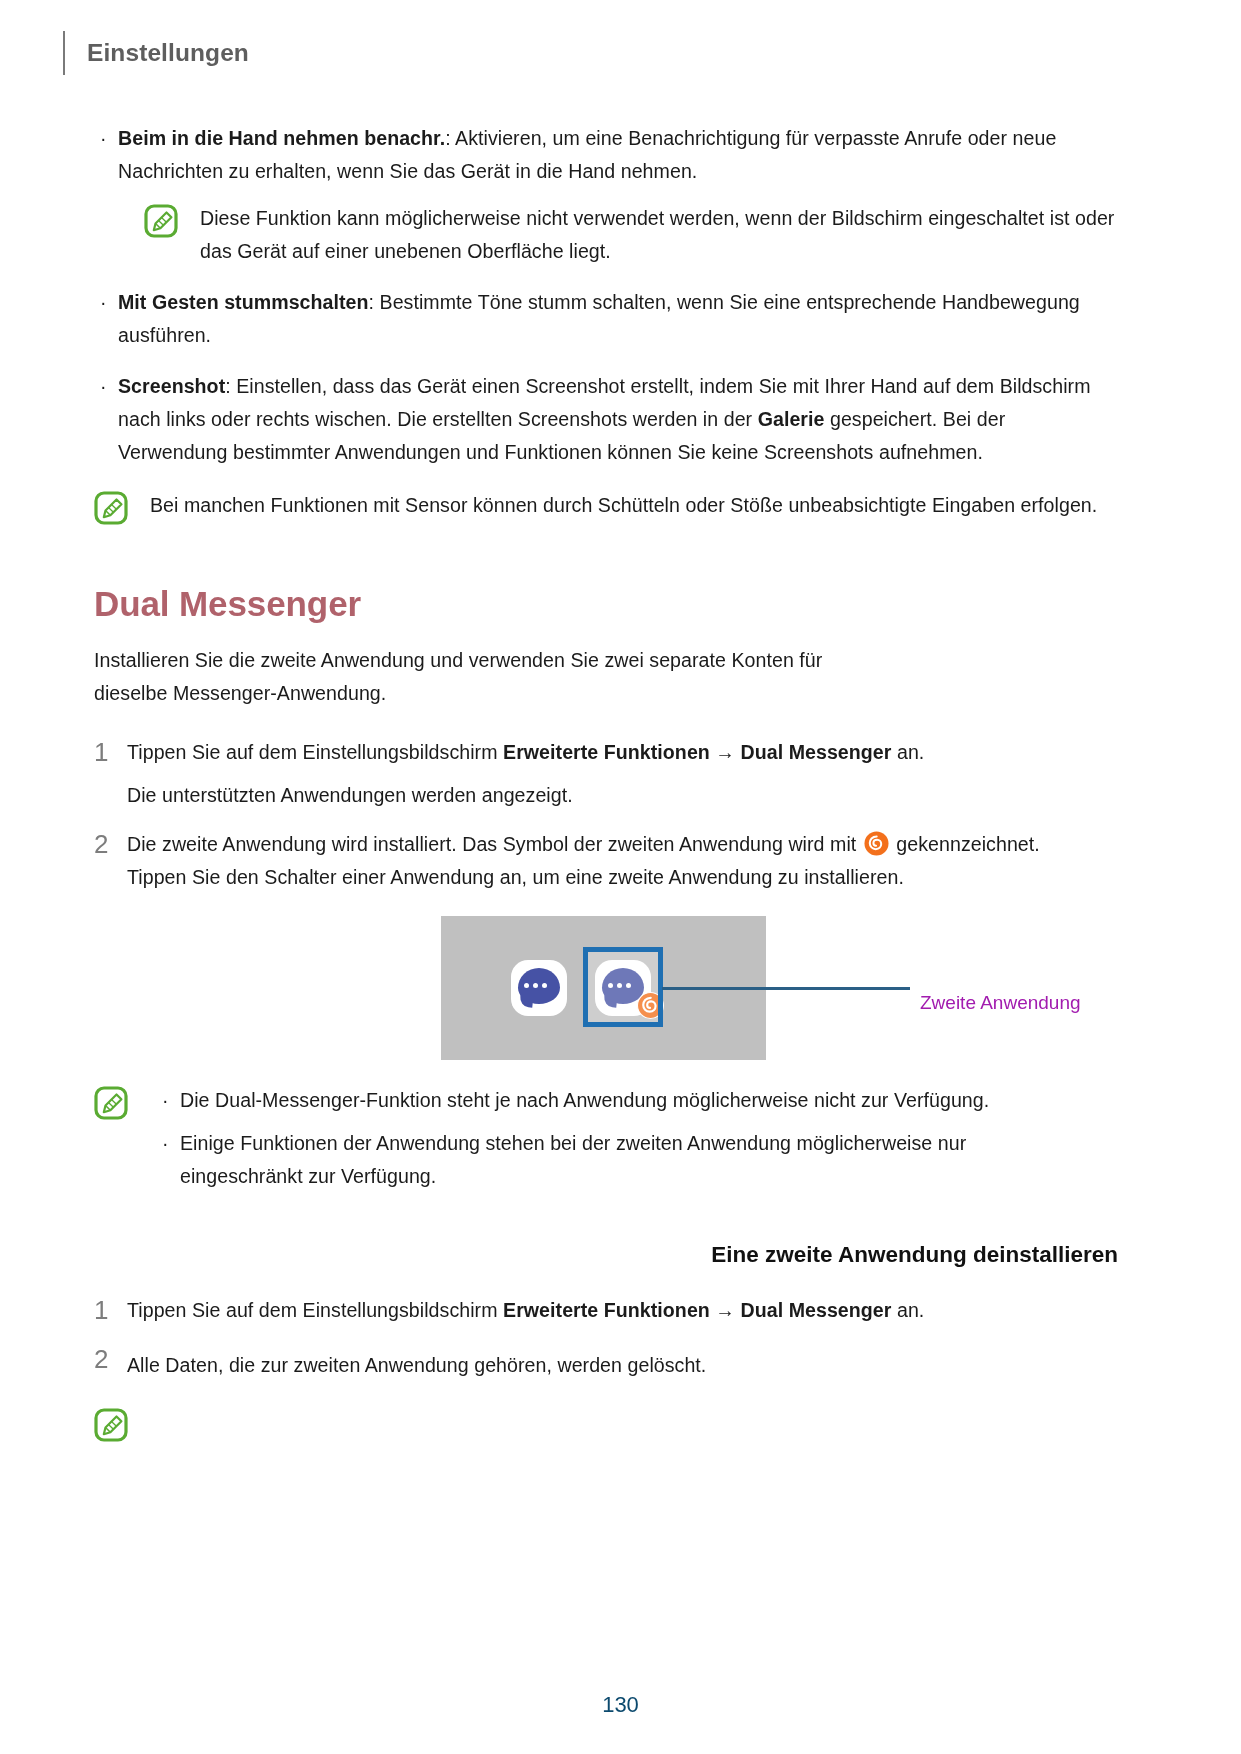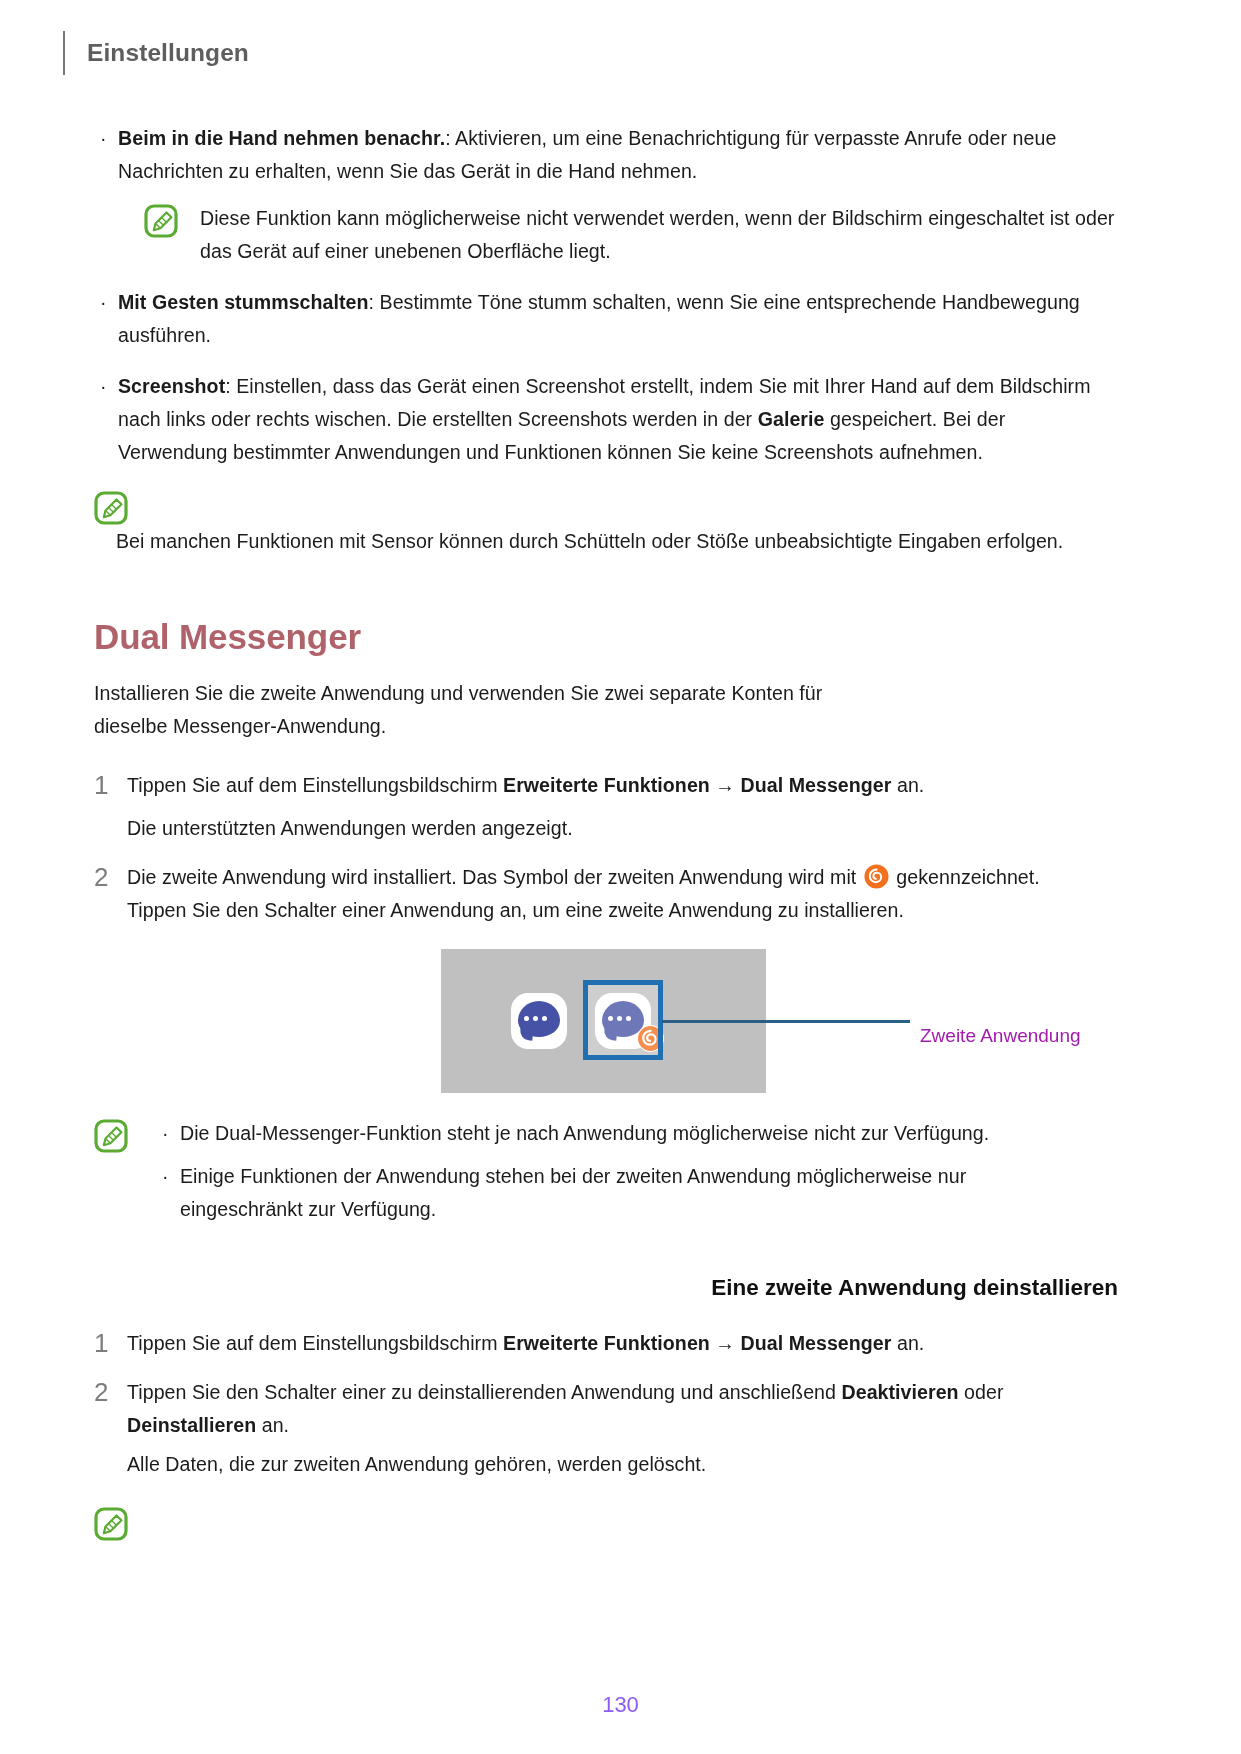--- a/index.html
+++ b/index.html
@@ -215,21 +215,21 @@
     white-space: nowrap;
   }
 
   
   .page-number {
     position: absolute;
     left: 0; right: 0;
     top: 1692px;
     text-align: center;
     font-size: 22px;
-    color: #8b5cf6;
+    color: #0c4a6e;
   }
 </style>
 </head>
 <body>
 
 <div class="page-header">
   <div class="header-rule"></div>
   <div class="header-title">Einstellungen</div>
 </div>
 
@@ -255,21 +255,21 @@
   <div class="bullet-row blk" style="margin-top:18px;">
     <div class="bullet-dot">·</div>
     <div class="bullet-text para"><span class="b">Mit Gesten stummschalten</span><span>: Bestimmte Töne stumm schalten, wenn Sie eine entsprechende Handbewegung ausführen.</span></div>
   </div>
 
   <div class="bullet-row blk" style="margin-top:18px;">
     <div class="bullet-dot">·</div>
     <div class="bullet-text para"><span class="b">Screenshot</span><span>: Einstellen, dass das Gerät einen Screenshot erstellt, indem Sie mit Ihrer Hand auf dem Bildschirm nach links oder rechts wischen. Die erstellten Screenshots werden in der </span><span class="b">Galerie</span><span> gespeichert. Bei der Verwendung bestimmter Anwendungen und Funktionen können Sie keine Screenshots aufnehmen.</span></div>
   </div>
 
-  <div class="note blk" style="margin-top:20px;flex-direction:column;">
+  <div class="note blk" style="margin-top:20px;">
     <div class="note-icon">
       <svg viewBox="0 0 34 34" width="34" height="34" aria-hidden="true">
         <rect x="2" y="2" width="30" height="30" rx="8" ry="8" fill="none" stroke="#5aab32" stroke-width="3.2"></rect>
         <path d="M22.5 8.5 L11.5 19.5 L9.8 26.2 L16.4 24.3 L27.4 13.3 Z" fill="none" stroke="#5aab32" stroke-width="2.2" stroke-linejoin="round"></path>
         <path d="M11.5 19.5 L16.4 24.3" stroke="#5aab32" stroke-width="1.6"></path>
         <path d="M14.5 16.5 L19.4 21.3 M17.5 13.5 L22.4 18.3" stroke="#5aab32" stroke-width="1.3"></path>
       </svg>
     </div>
     <div class="note-body para">Bei manchen Funktionen mit Sensor können durch Schütteln oder Stöße unbeabsichtigte Eingaben erfolgen.</div>
   </div>
@@ -357,21 +357,20 @@
   <div class="step blk" style="margin-top:26px;">
     <div class="step-num">1</div>
     <div class="step-body">
       <div class="para"><span>Tippen Sie auf dem Einstellungsbildschirm </span><span class="b">Erweiterte Funktionen</span><span class="b"> → </span><span class="b">Dual Messenger</span><span> an.</span></div>
     </div>
   </div>
 
   <div class="step blk" style="margin-top:16px;">
     <div class="step-num">2</div>
     <div class="step-body">
-      <div class="para" style="max-width:915px;"><span>Tippen Sie den Schalter einer zu deinstallierenden Anwendung und anschließend </span><span class="b">Deaktivieren</span><span> oder </span><span class="b">Deinstallieren</span><span> an.</span></div>
       <div class="para" style="margin-top:6px;">Alle Daten, die zur zweiten Anwendung gehören, werden gelöscht.</div>
     </div>
   </div>
 
   <div class="note blk" style="margin-top:24px;">
     <div class="note-icon">
       <svg viewBox="0 0 34 34" width="34" height="34" aria-hidden="true">
         <rect x="2" y="2" width="30" height="30" rx="8" ry="8" fill="none" stroke="#5aab32" stroke-width="3.2"></rect>
         <path d="M22.5 8.5 L11.5 19.5 L9.8 26.2 L16.4 24.3 L27.4 13.3 Z" fill="none" stroke="#5aab32" stroke-width="2.2" stroke-linejoin="round"></path>
         <path d="M11.5 19.5 L16.4 24.3" stroke="#5aab32" stroke-width="1.6"></path>

